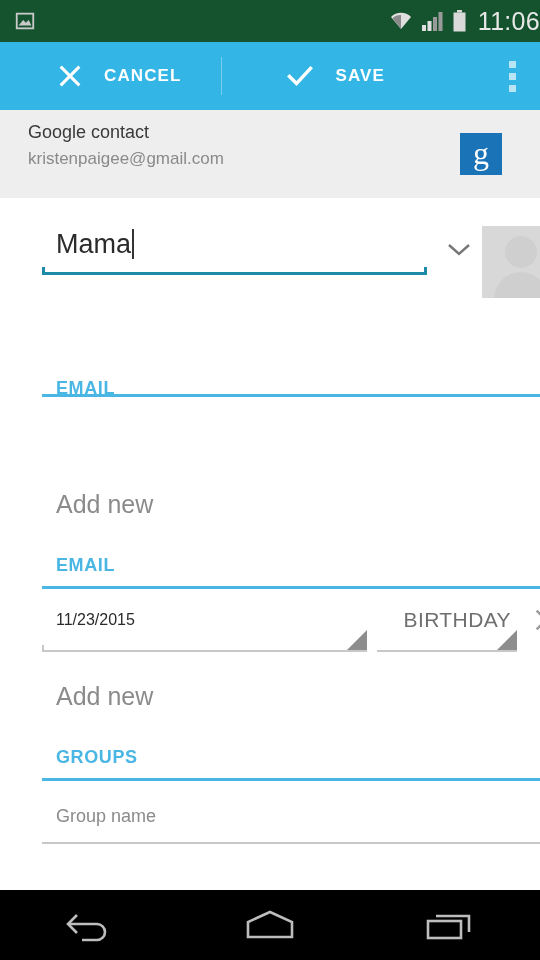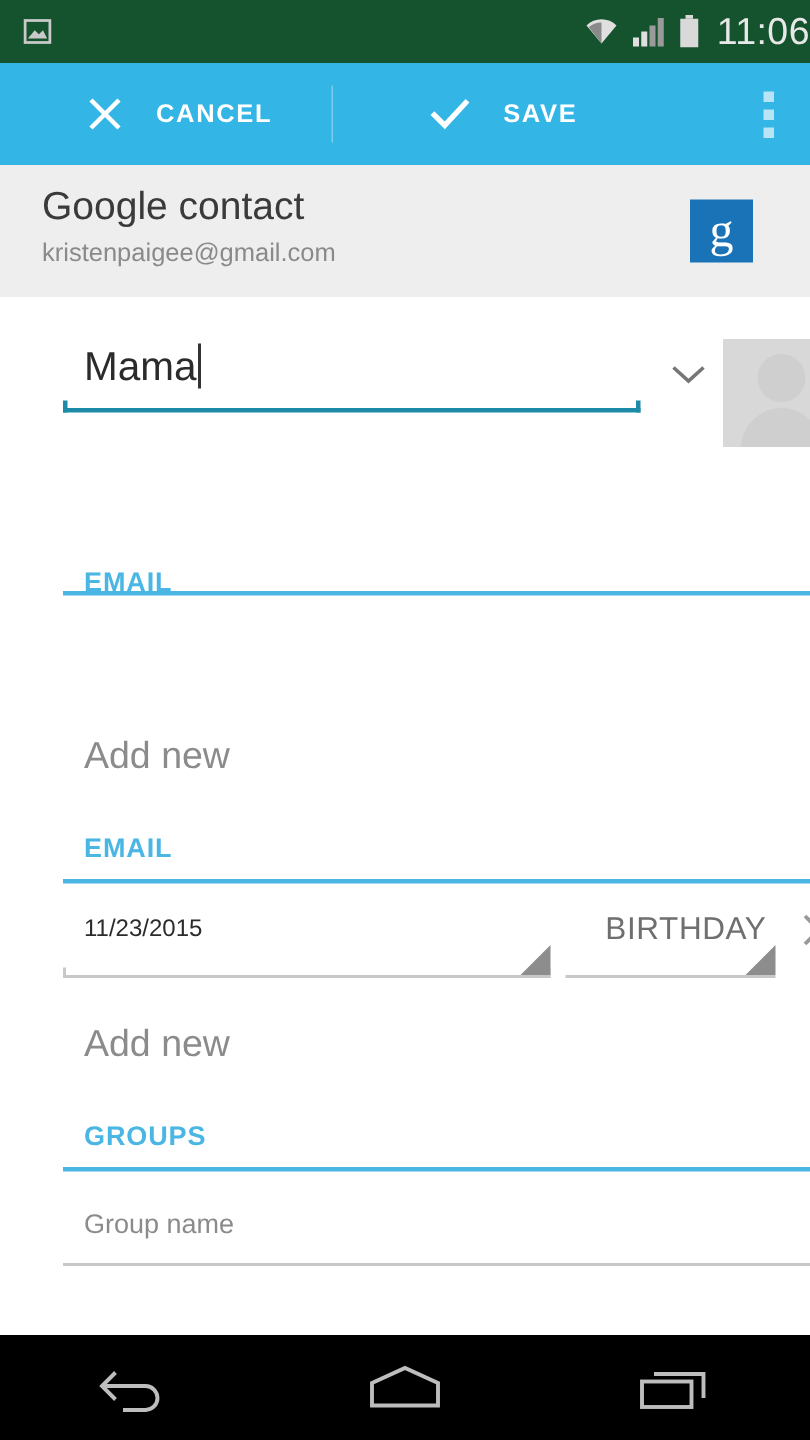--- a/index.html
+++ b/index.html
@@ -41,21 +41,21 @@
     display:flex; flex-direction:column; align-items:center; justify-content:center; gap:5px;
     cursor:pointer;
   }
   .ab-dot{ width:7px; height:7px; background:#b9e4f5; }
 
   
   .acct{
     position:absolute; left:0; top:110px; width:540px; height:88px;
     background:#eeeeee; padding:12px 0 0 28px;
   }
-  .acct-title{ font-size:26px; color:#3a3a3a; }
+  .acct-title{ font-size:18px; color:#3a3a3a; }
   .acct-sub{ font-size:17px; color:#8a8a8a; margin-top:6px; }
   .gbadge{
     position:absolute; right:38px; top:23px; width:42px; height:42px;
     background:#1a73b7; color:#fff; font-family:"Liberation Serif", serif;
     font-size:32px; line-height:40px; text-align:center;
   }
 
   
   .content{ position:absolute; left:0; top:198px; width:540px; height:692px; background:#fff;margin-left:32px; }
 

